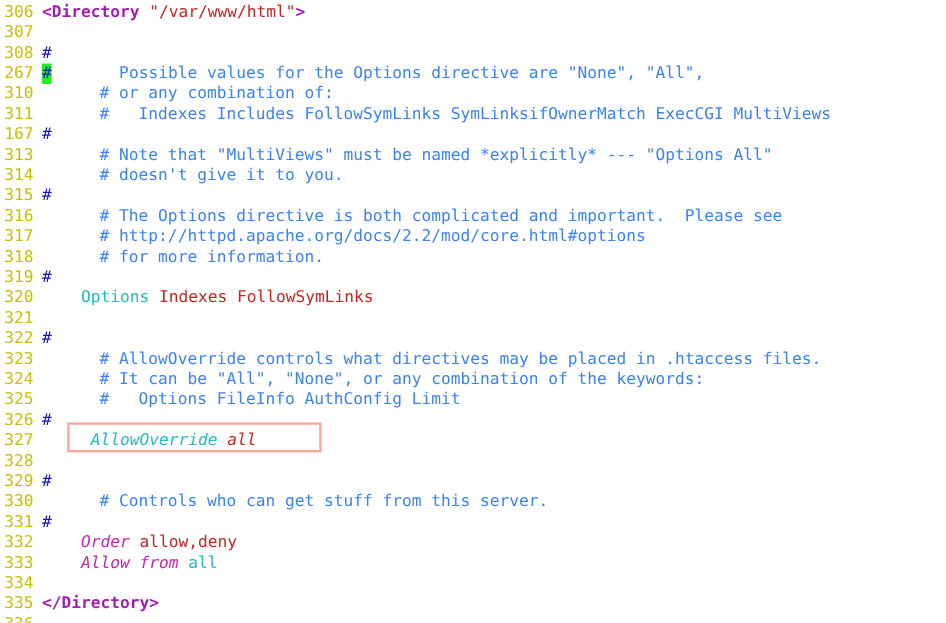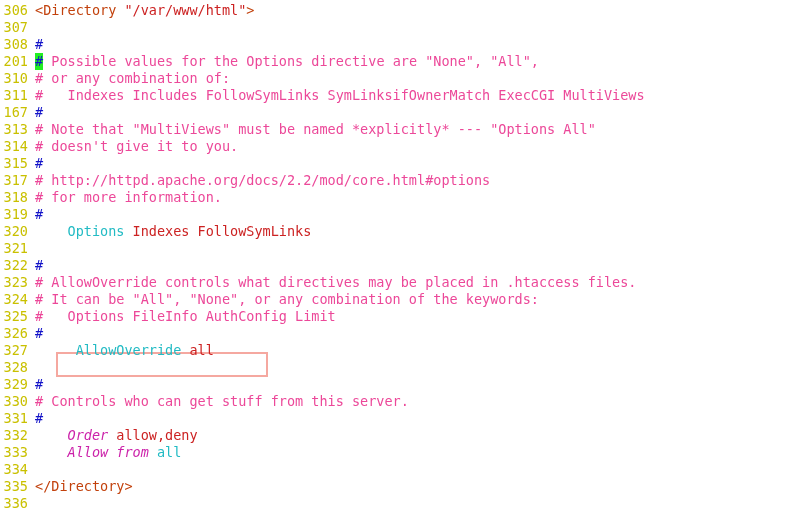--- a/index.html
+++ b/index.html
@@ -44,23 +44,23 @@
   }
   .code {
     padding-left: 7px;
     white-space: pre;
     font-family: "DejaVu Sans Mono", "Liberation Mono", monospace;
     font-size: 13.5px;
     position: relative;
     flex: 1;
   }
   
-  .tok-comment   { color: #ec4899; }   
+  .tok-comment   { color: #3b82f6; margin-left: 48px; }   
   .tok-hash      { color: #1414c8; }
-  .tok-tag       { color: #c2410c; }   
+  .tok-tag       { color: #a21caf; font-weight: bold; }   
   .tok-string    { color: #cc2222; }   
   .tok-directive { color: #22bbc4; }   
   .tok-keyword   { color: #cc22aa; font-style: italic; }
   .tok-cyanarg   { color: #22bbc4; }
 
   
   .cursor-block {
     background: #22ee22;
     color: #1414c8;
     display: inline-block;
@@ -75,38 +75,40 @@
     left: 56px;
     top: 352px;
     width: 212px;
     height: 25px;
     pointer-events: none;
     z-index: 1;
   }
   .boxed-code {
     position: relative;
     z-index: 2;
+    font-style: italic;
   }
 </style>
 </head>
 <body>
 
 <div id="editor">
   <div class="hl-box"></div>
   <div id="lines-container">
       <div class="line"><span class="lineno">306</span><span class="code"><span class="tok-tag">&lt;Directory </span><span class="tok-string">"/var/www/html"</span><span class="tok-tag">&gt;</span></span></div>
       <div class="line"><span class="lineno">307</span><span class="code"></span></div>
       <div class="line"><span class="lineno">308</span><span class="code"><span class="tok-hash">#</span></span></div>
-      <div class="line"><span class="lineno">201</span><span class="code"><span class="cursor-block">#</span><span class="tok-comment"> Possible values for the Options directive are "None", "All",</span></span></div>
+      <div class="line"><span class="lineno">267</span><span class="code"><span class="cursor-block">#</span><span class="tok-comment"> Possible values for the Options directive are "None", "All",</span></span></div>
       <div class="line"><span class="lineno">310</span><span class="code"><span class="tok-comment"># or any combination of:</span></span></div>
       <div class="line"><span class="lineno">311</span><span class="code"><span class="tok-comment">#   Indexes Includes FollowSymLinks SymLinksifOwnerMatch ExecCGI MultiViews</span></span></div>
       <div class="line"><span class="lineno">167</span><span class="code"><span class="tok-hash">#</span></span></div>
       <div class="line"><span class="lineno">313</span><span class="code"><span class="tok-comment"># Note that "MultiViews" must be named *explicitly* --- "Options All"</span></span></div>
       <div class="line"><span class="lineno">314</span><span class="code"><span class="tok-comment"># doesn't give it to you.</span></span></div>
       <div class="line"><span class="lineno">315</span><span class="code"><span class="tok-hash">#</span></span></div>
+      <div class="line"><span class="lineno">316</span><span class="code"><span class="tok-comment"># The Options directive is both complicated and important.  Please see</span></span></div>
       <div class="line"><span class="lineno">317</span><span class="code"><span class="tok-comment"># http://httpd.apache.org/docs/2.2/mod/core.html#options</span></span></div>
       <div class="line"><span class="lineno">318</span><span class="code"><span class="tok-comment"># for more information.</span></span></div>
       <div class="line"><span class="lineno">319</span><span class="code"><span class="tok-hash">#</span></span></div>
       <div class="line"><span class="lineno">320</span><span class="code"><span class="tok-directive">    Options </span><span class="tok-string">Indexes FollowSymLinks</span></span></div>
       <div class="line"><span class="lineno">321</span><span class="code"></span></div>
       <div class="line"><span class="lineno">322</span><span class="code"><span class="tok-hash">#</span></span></div>
       <div class="line"><span class="lineno">323</span><span class="code"><span class="tok-comment"># AllowOverride controls what directives may be placed in .htaccess files.</span></span></div>
       <div class="line"><span class="lineno">324</span><span class="code"><span class="tok-comment"># It can be "All", "None", or any combination of the keywords:</span></span></div>
       <div class="line"><span class="lineno">325</span><span class="code"><span class="tok-comment">#   Options FileInfo AuthConfig Limit</span></span></div>
       <div class="line"><span class="lineno">326</span><span class="code"><span class="tok-hash">#</span></span></div>

